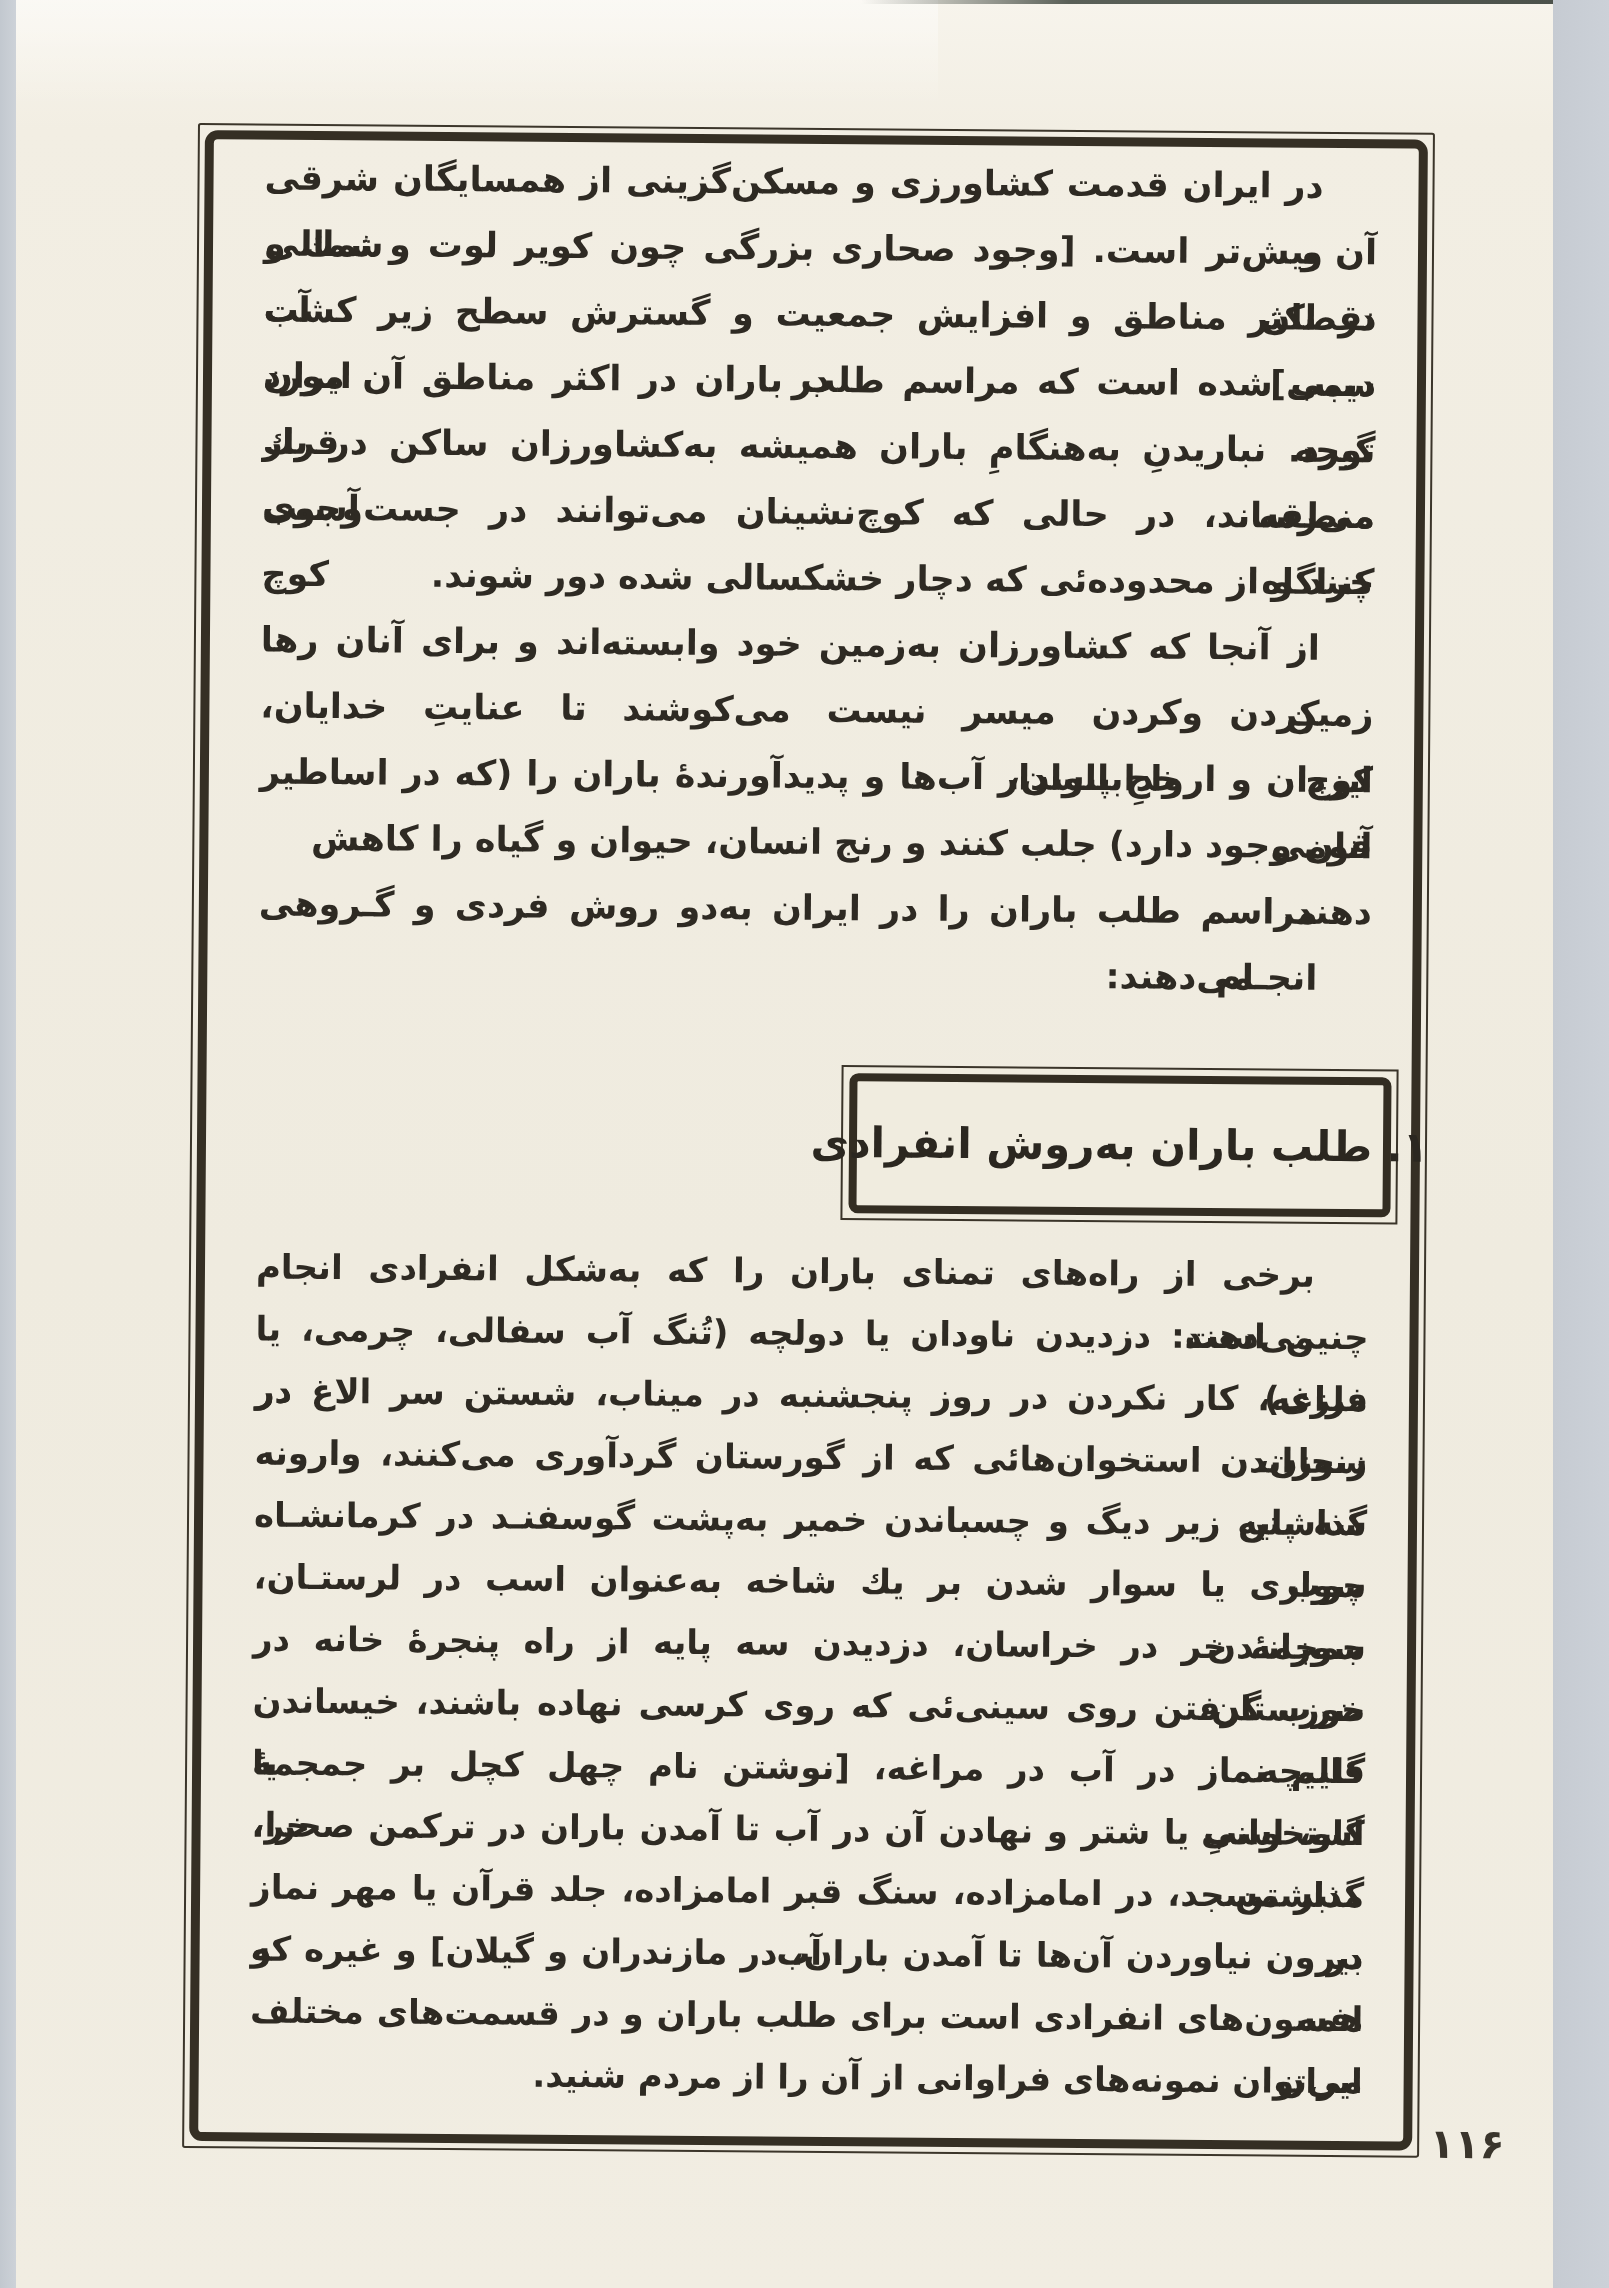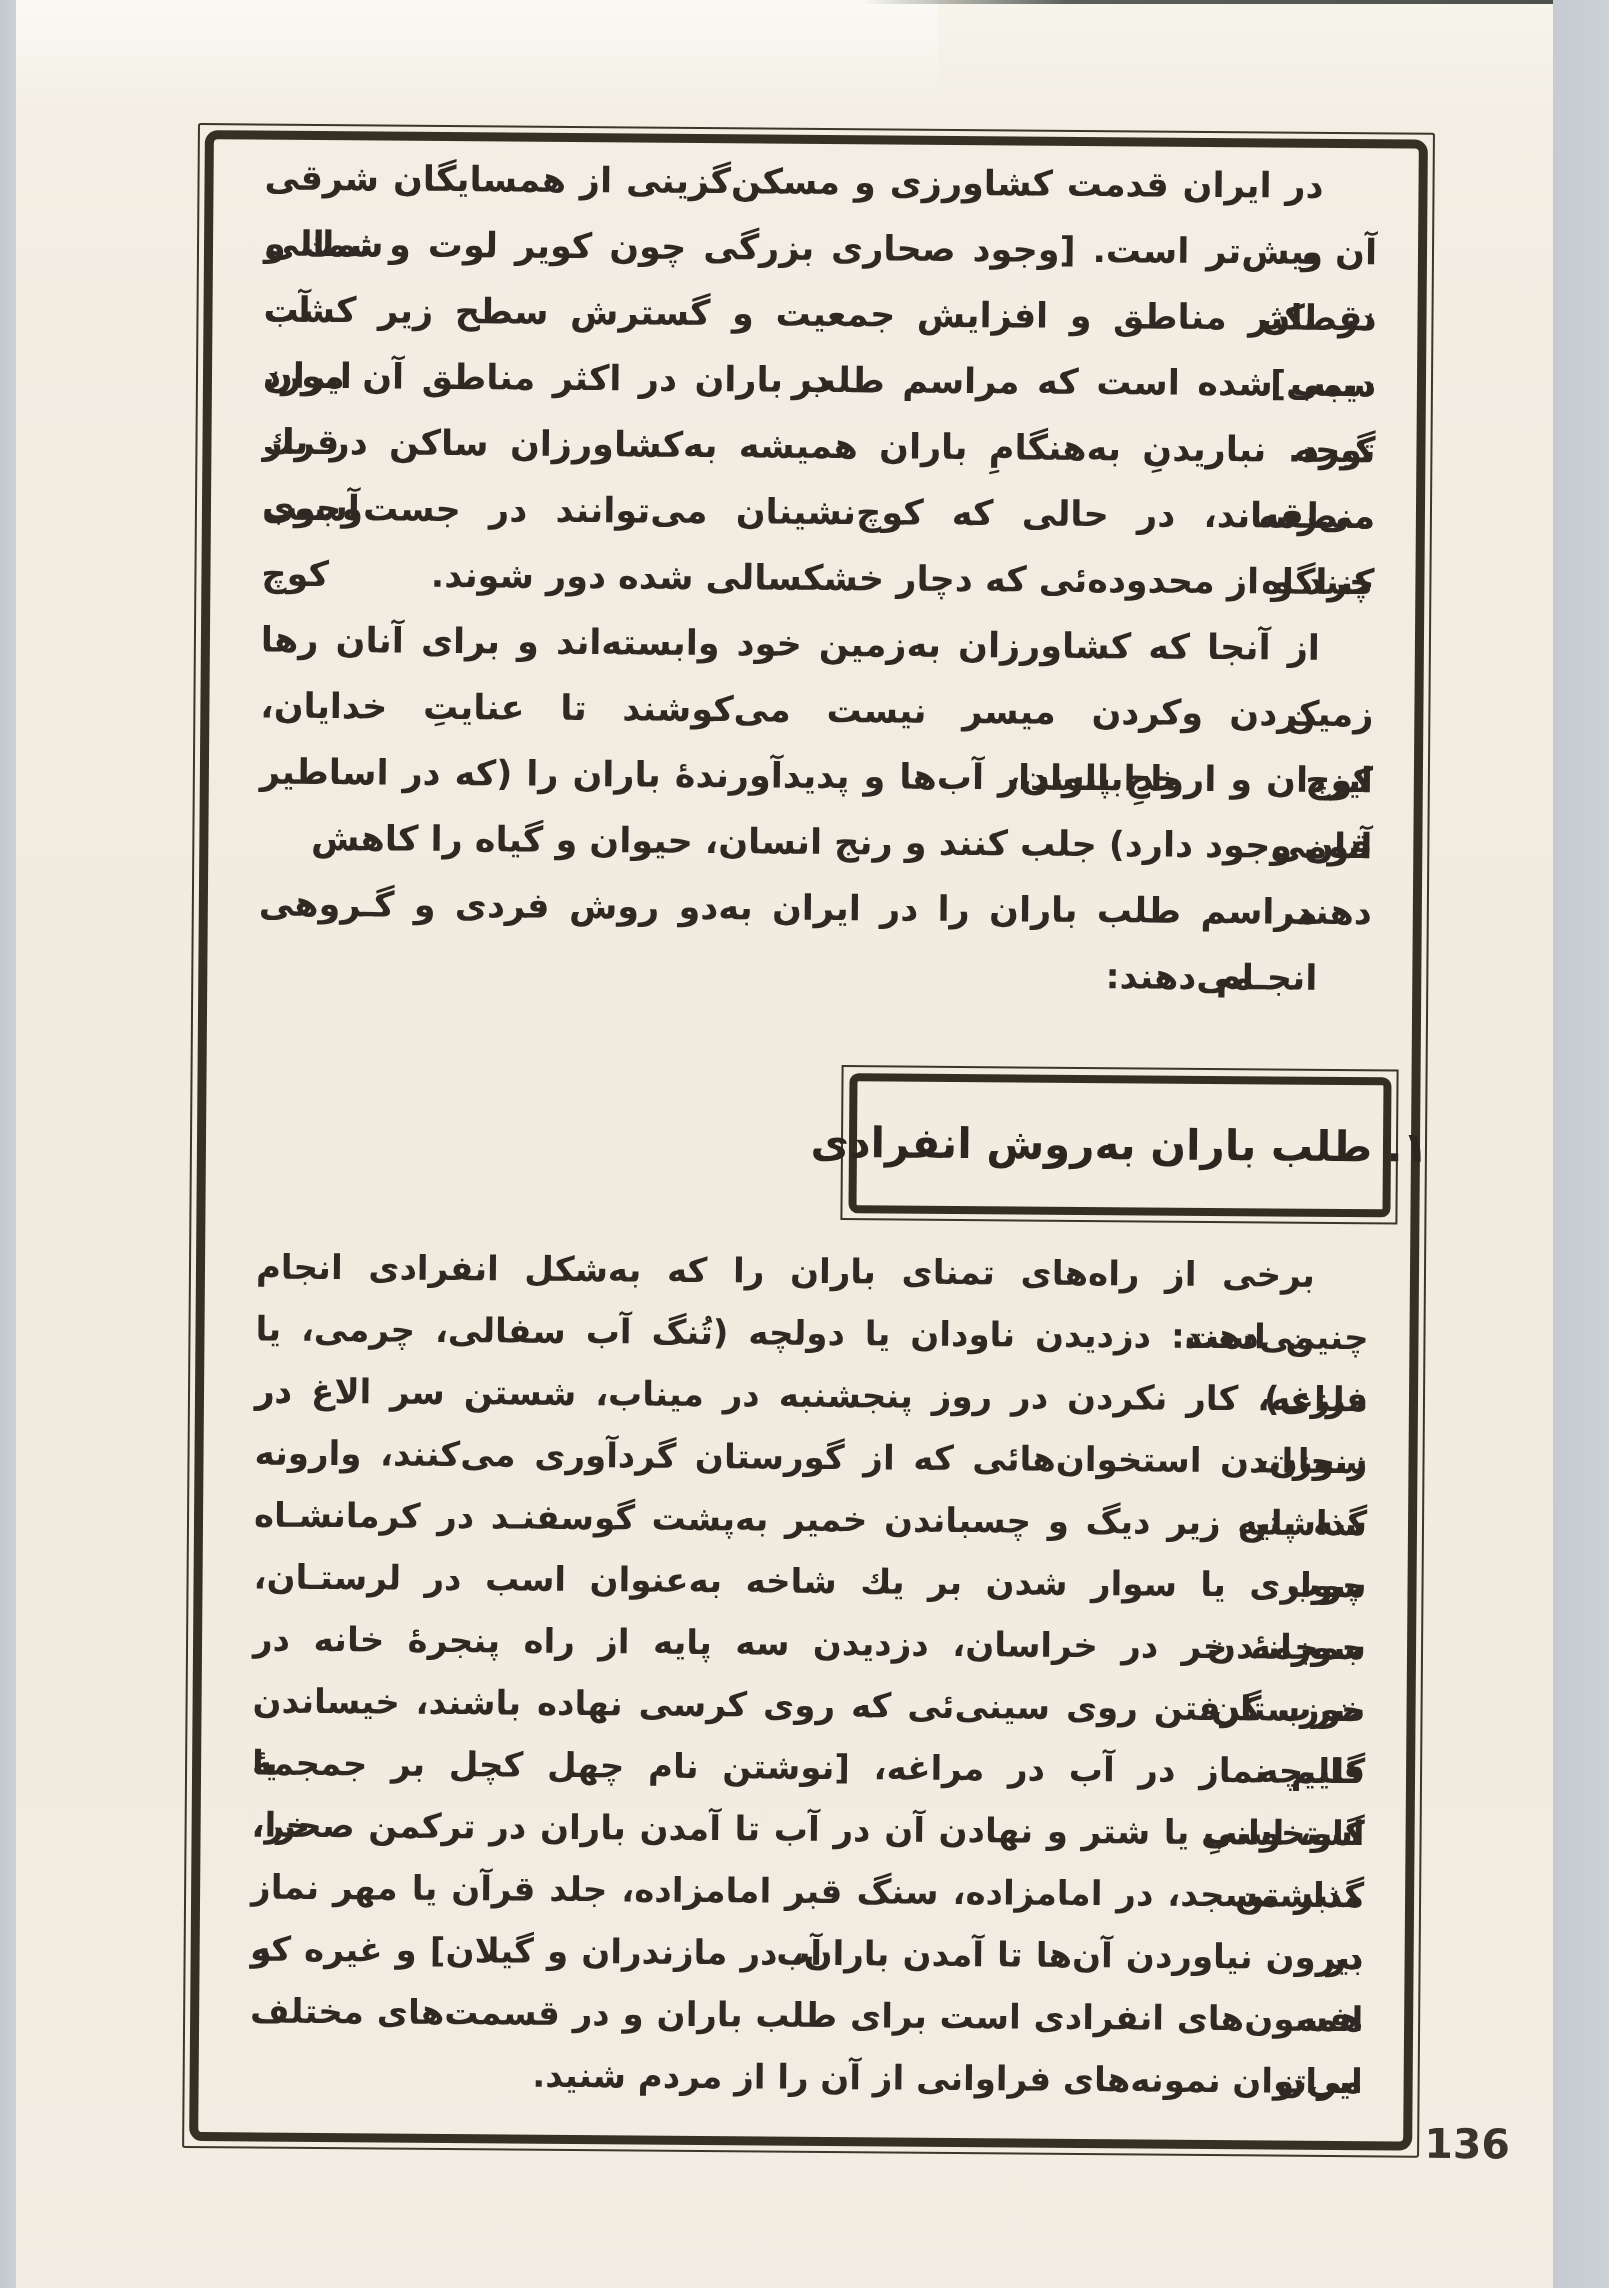--- a/index.html
+++ b/index.html
@@ -104,18 +104,18 @@
         <div class="bln">جمجمهٔ خر در خراسان، دزدیدن سه پایه از راه پنجرهٔ خانه در خوزستان،</div>
         <div class="bln">ضرب گرفتن روی سینی‌ئی که روی کرسی نهاده باشند، خیساندن قالیچه یا</div>
         <div class="bln">گلیم نماز در آب در مراغه، [نوشتن نام چهل کچل بر جمجمهٔ استخوانیِ خر،</div>
         <div class="bln">گاو، اسب یا شتر و نهادن آن در آب تا آمدن باران در ترکمن صحرا، گذاشتن</div>
         <div class="bln">منبر مسجد، در امامزاده، سنگ قبر امامزاده، جلد قرآن یا مهر نماز در آب و</div>
         <div class="bln">بیرون نیاوردن آن‌ها تا آمدن باران، در مازندران و گیلان] و غیره که همه</div>
         <div class="bln">افسون‌های انفرادی است برای طلب باران و در قسمت‌های مختلف ایران</div>
         <div class="bln last">می‌توان نمونه‌های فراوانی از آن را از مردم شنید.</div>
       </div>
 
-      <div class="pagenum">136</div>
+      <div class="pagenum">۱۱۶</div>
 
     </div>
   </div>
 </div>
 
 
 </body></html>

